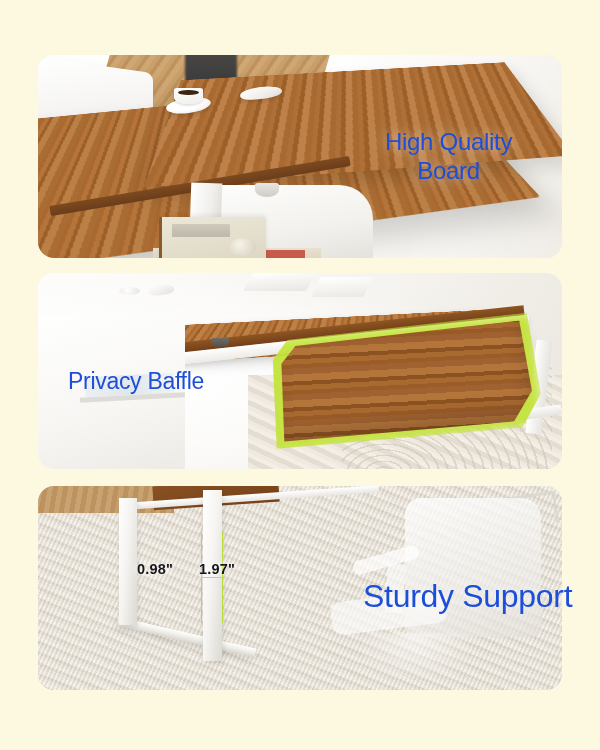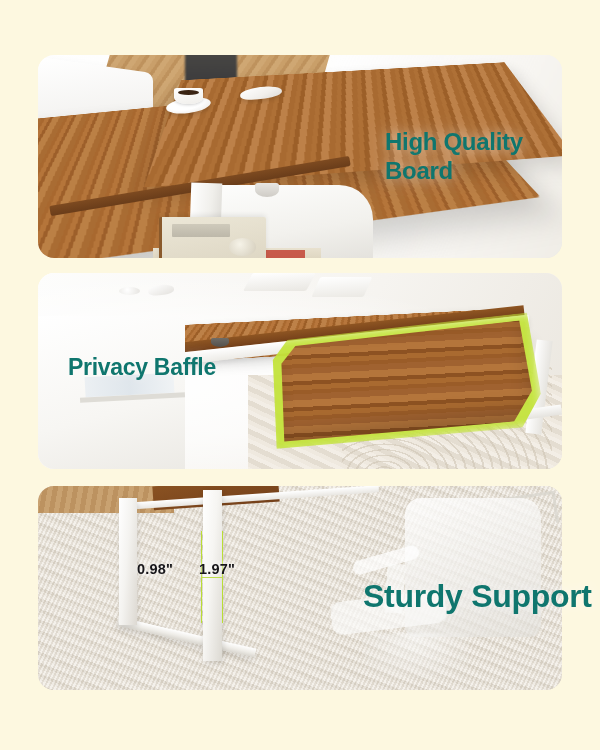--- a/index.html
+++ b/index.html
@@ -24,27 +24,28 @@
   
   .panel {
     position: absolute;
     overflow: hidden;
     border-radius: 16px;
     background: #ffffff;
   }
 
   .feature-label {
     position: absolute;
-    color: #0f766e;
-    font-weight: bold;
+    color: #1d4ed8;
+    font-weight: normal;
     letter-spacing: -0.3px;
     line-height: 1.22;
     white-space: pre-line;
     z-index: 40;
     text-shadow: 0 0 14px rgba(255,255,255,0.55), 0 0 30px rgba(255,255,255,0.4);
+    text-align: center;
   }
 
   
   #panel-board {
     left: 38px;
     top: 55px;
     width: 524px;
     height: 203px;
     background:
       linear-gradient(160deg, #ffffff 0%, #fbfbfa 26%, #f3f2ef 58%, #eceae5 100%);
@@ -489,21 +490,21 @@
     position: absolute;
     left: 33%;
     top: 33%;
     width: 3.5%;
     height: 5%;
     background: linear-gradient(180deg, #6f6c66, #53504b);
     border-radius: 2px 2px 50% 50%;
   }
   #panel-label-baffle {
     left: 68px;
-    top: 353px;
+    top: 367px;
     font-size: 23px;
   }
 
   
   #panel-support {
     left: 38px;
     top: 486px;
     width: 524px;
     height: 204px;
     background: linear-gradient(160deg, #efeae2 0%, #e9e3da 50%, #e3ddd3 100%);

